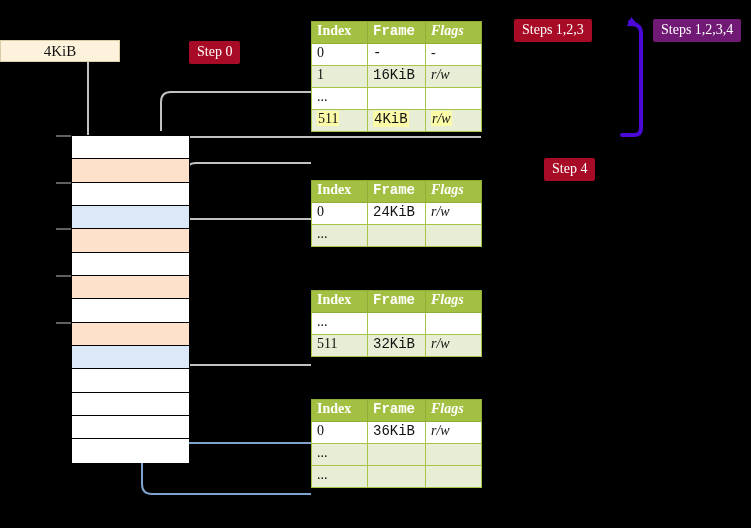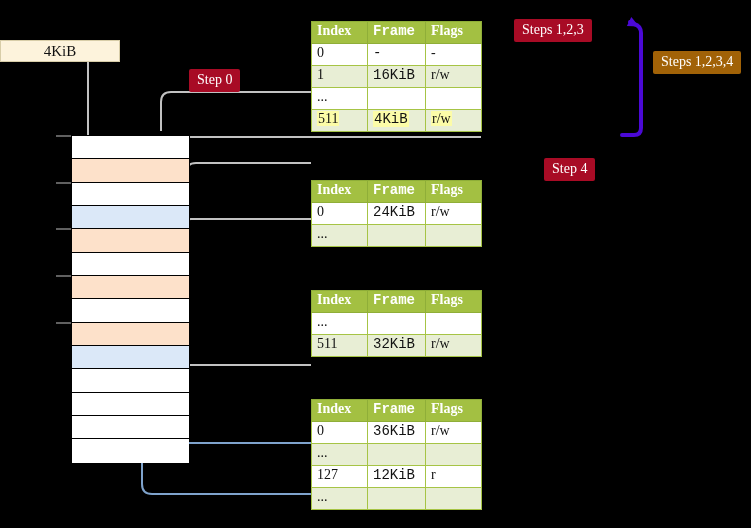--- a/index.html
+++ b/index.html
@@ -41,21 +41,21 @@
     position: absolute;
     color: #ffffff;
     font-size: 14px;
     line-height: 20px;
     padding: 1px 8px 2px 8px;
     box-sizing: border-box;
     white-space: nowrap;
     border-radius: 2px;
   }
   .badge-red { background: #a80b25; }
-  .badge-blue { background: #a16207; margin-top: 32px; }
+  .badge-blue { background: #701a75; }
 
   
   #memory-column {
     position: absolute;
     left: 71px;
     top: 135px;
     width: 119px;
     height: 280px;
     box-sizing: border-box;
     border: 1px solid #000000;
@@ -105,21 +105,21 @@
     font-weight: bold;
     border-color: #8fae38;
   }
   .ptable td.alt { background: #e8eed5; }
   .ptable td .hl {
     background: #fcfca8;
     padding: 0 1px;
   }
   .col-index { width: 56px; }
   .col-frame { width: 58px; font-family: Liberation Mono, monospace; }
-  .col-flags { width: 56px; }
+  .col-flags { width: 56px; font-style: italic; }
 </style>
 </head>
 <body>
 
 <div id="stage">
 
   <svg id="svg-layer" viewBox="0 0 751 528" xmlns="http://www.w3.org/2000/svg">
     <defs>
       <marker id="arrow-gray" markerWidth="9" markerHeight="9" refX="4.5" refY="4" orient="auto" markerUnits="userSpaceOnUse">
         <path d="M0.5,0.5 L8.5,0.5 L4.5,8 Z" fill="#c2c2c2"></path>
@@ -164,21 +164,21 @@
       <path d="M311,494 L152,494 Q142,494 142,484 L142,333" fill="none" stroke="#7fa3cc" stroke-width="2" marker-end="url(#arrow-blue-up)"></path>
     </g>
 
     <g>
       <path d="M622,135 L634,135 Q641,135 641,128 L641,33 Q641,26 634,24 L630,22" fill="none" stroke="#4b09d6" stroke-width="4" stroke-linecap="round" marker-end="url(#arrow-purple)"></path>
     </g>
   </svg>
 
   <div class="size-box" style="left:0px; top:40px; width:120px; height:22px;">4KiB</div>
 
-  <div class="badge badge-red" style="left:189px; top:41px;margin-top:28px;">Step 0</div>
+  <div class="badge badge-red" style="left:189px; top:41px;">Step 0</div>
 
   <div class="badge badge-red" style="left:514px; top:19px;">Steps 1,2,3</div>
 
   <div class="badge badge-blue" style="left:653px; top:19px;">Steps 1,2,3,4</div>
 
   <div class="badge badge-red" style="left:521px; top:158px;margin-left:23px;">Step 4</div>
 
   <div id="memory-column">
       <div class="mem-row">
         <span class="mem-tick"></span>
@@ -287,25 +287,20 @@
           <td class="col-index">0</td>
           <td class="col-frame">36KiB</td>
           <td class="col-flags">r/w</td>
         </tr>
         <tr>
           <td class="col-index alt">...</td>
           <td class="col-frame alt"></td>
           <td class="col-flags alt"></td>
         </tr>
         <tr>
-          <td class="col-index">127</td>
-          <td class="col-frame">12KiB</td>
-          <td class="col-flags">r</td>
-        </tr>
-        <tr>
           <td class="col-index alt">...</td>
           <td class="col-frame alt"></td>
           <td class="col-flags alt"></td>
         </tr>
       </tbody>
     </table>
 
 </div>
 
 </body></html>

